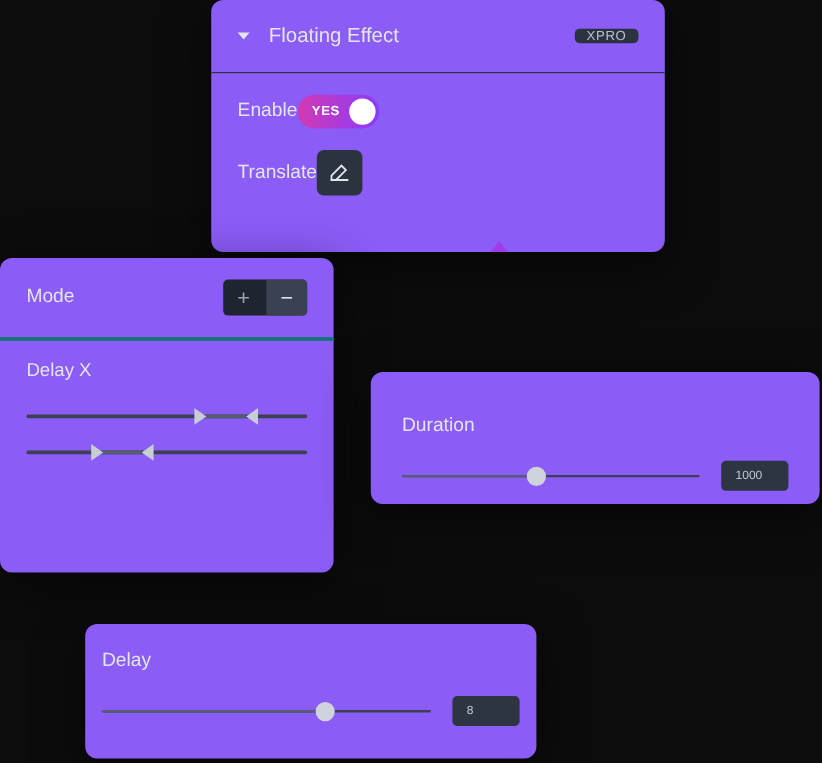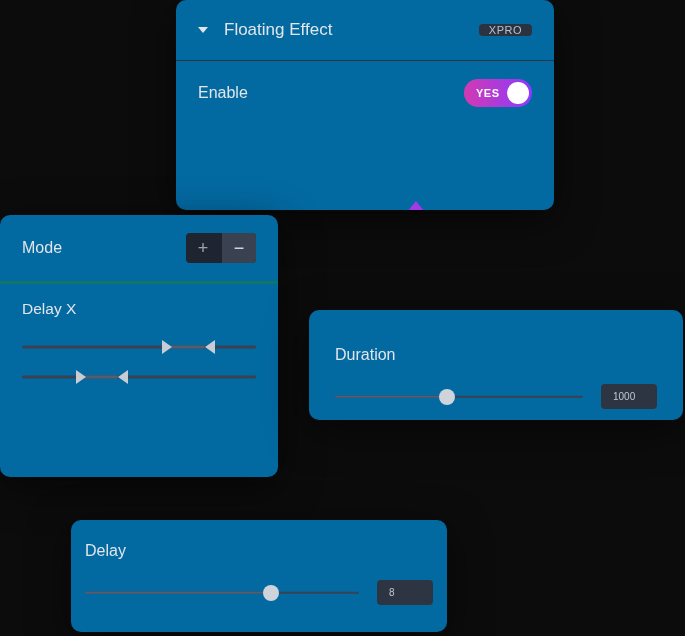--- a/index.html
+++ b/index.html
@@ -8,21 +8,21 @@
     height: 636px;
     background: #0c0c0c;
     font-family: -apple-system, BlinkMacSystemFont, "Segoe UI", sans-serif;
     color: #e2e5ea;
     position: relative;
     overflow: hidden;
   }
 
   .panel {
     position: absolute;
-    background: #0369a1;
+    background: #8b5cf6;
     border-radius: 10px;
     box-shadow: 0 10px 40px rgba(0,0,0,0.55);
   }
 
   
   .panel-floating {
     left: 176px;
     top: 0;
     width: 378px;
     height: 210px;
@@ -51,21 +51,21 @@
     color: #b9c1cf;
     font-size: 11px;
     letter-spacing: 0.5px;
     padding: 0 10px;
     border-radius: 4px;
     text-align: right;
   }
   .floating-row {
     display: flex;
     align-items: center;
-    justify-content: space-between;
+    justify-content: flex-start;
     padding: 18px 22px 0 22px;
   }
   .row-label {
     font-size: 16px;
     color: #e2e5ea;
   }
   .toggle {
     position: relative;
     width: 68px;
     height: 28px;
@@ -262,20 +262,29 @@
   </div>
 
   <div class="floating-row">
     <div class="row-label">Enable</div>
     <div class="toggle">
       <span class="toggle-text">YES</span>
       <div class="toggle-knob"></div>
     </div>
   </div>
 
+  <div class="floating-row">
+    <div class="row-label">Translate</div>
+    <div class="edit-btn">
+      <svg class="edit-icon" viewBox="0 0 24 24" fill="none" stroke="#e2e5ea" stroke-width="2" stroke-linecap="round">
+        <path d="M3 20h5L19 9l-5-5L3 15v5z"></path>
+        <path d="M3 20h18"></path>
+      </svg>
+    </div>
+  </div>
 
   <div class="purple-triangle"></div>
 </div>
 
 <div class="panel panel-mode">
   <div class="mode-header">
     <div class="row-label">Mode</div>
     <div class="mode-toggle-group">
       <div class="mode-btn">+</div>
       <div class="mode-btn active">−</div>

